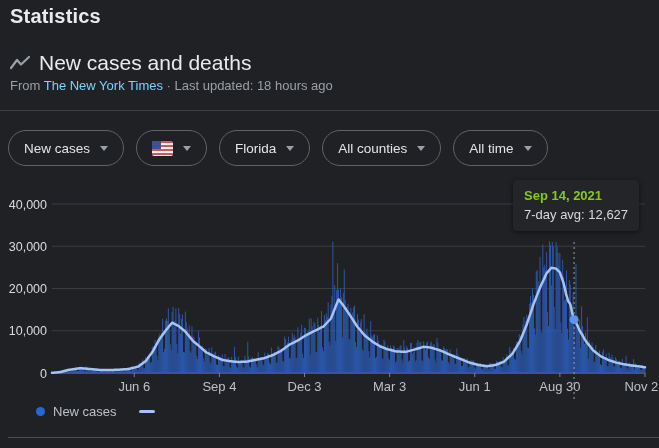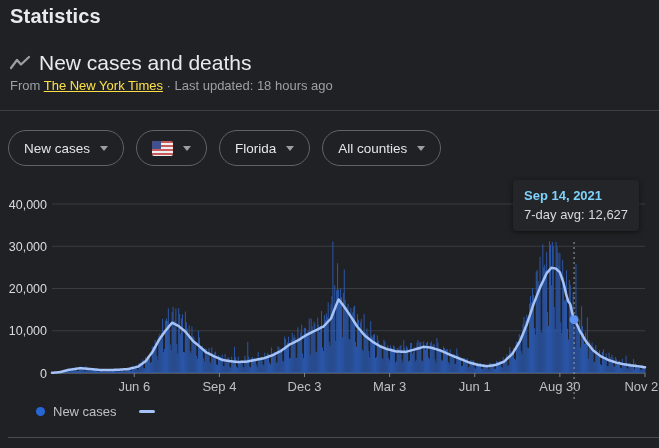--- a/index.html
+++ b/index.html
@@ -3,38 +3,38 @@
 <meta charset="utf-8">
 <style>
   html,body{margin:0;padding:0;background:#202124;}
   .page{position:relative;width:659px;height:448px;background:#202124;overflow:hidden;
         font-family:"Liberation Sans","DejaVu Sans",sans-serif;color:#e8eaed;}
   .page-title{position:absolute;left:10px;top:5px;font-size:20px;font-weight:600;
               letter-spacing:.2px;color:#e8eaed;margin:0;}
   .widget-head{position:absolute;left:10px;top:51px;display:flex;align-items:center;gap:9px;}
   .widget-title{font-size:21px;color:#e8eaed;}
   .source-line{position:absolute;left:10px;top:78px;font-size:13px;color:#9aa0a6;}
-  .source-line a{color:#fde047;text-decoration:underline;cursor:pointer;}
+  .source-line a{color:#7dd3fc;cursor:pointer;}
   .divider{position:absolute;height:1px;background:#3c4043;}
   .divider.top{left:0;right:0;top:110px;}
   .divider.bottom{left:8px;right:0;top:437px;background:#494d52;}
   .chips{position:absolute;left:8px;top:130px;display:flex;gap:12px;}
   .chip{display:flex;align-items:center;gap:8px;height:36px;padding:0 15px;border-radius:18px;
         border:1px solid #5f6368;background:transparent;color:#e3e5e8;font-size:13.5px;
         font-family:inherit;cursor:pointer;white-space:nowrap;}
   .caret{width:0;height:0;border-left:4px solid transparent;border-right:4px solid transparent;
          border-top:5px solid #9aa0a6;margin-left:2px;}
   .flag{position:relative;width:21px;height:15px;border-radius:2px;overflow:hidden;
         background:repeating-linear-gradient(#c75b5b 0 2px,#efefef 2px 4px);}
   .flag::after{content:"";position:absolute;left:0;top:0;width:9px;height:8px;background:#41518f;}
   #chart-svg{position:absolute;left:0;top:190px;}
   .tooltip{position:absolute;left:513px;top:180px;background:#242528;border-radius:4px;
            box-shadow:0 1px 5px rgba(0,0,0,.55);padding:7px 11px;font-size:13px;line-height:18px;
            color:#d7dadd;z-index:5;white-space:nowrap;}
-  .tt-title{font-weight:700;color:#7dd3fc;margin-bottom:1px;}
+  .tt-title{font-weight:700;color:#84cc16;margin-bottom:1px;}
   .legend{position:absolute;left:36px;top:404px;display:flex;align-items:center;gap:22px;
           font-size:13px;color:#bdc1c6;}
   .legend .item{display:flex;align-items:center;gap:8px;}
   .legend .dot{width:9px;height:9px;border-radius:50%;background:#2667d6;}
   .legend .dash{width:16px;height:3px;border-radius:2px;background:#a5c3f7;}
 </style>
 </head>
 <body>
 
 <div class="page">
@@ -62,20 +62,24 @@
     <button class="chip">
       <span class="flag"></span>
       <span class="caret"></span>
     </button>
     <button class="chip">
       <span>Florida</span>
       <span class="caret"></span>
     </button>
     <button class="chip">
       <span>All counties</span>
+      <span class="caret"></span>
+    </button>
+    <button class="chip">
+      <span>All time</span>
       <span class="caret"></span>
     </button>
   </div>
 
   <svg id="chart-svg" width="659" height="215">
       <line x1="52" x2="645" y1="183" y2="183" stroke="#7e8388" stroke-width="1"></line>
       <text x="47" y="187.5" text-anchor="end" fill="#d9dbde" font-size="12.5">0</text>
       <line x1="52" x2="645" y1="140.75" y2="140.75" stroke="#393d42" stroke-width="1"></line>
       <text x="47" y="145.25" text-anchor="end" fill="#d9dbde" font-size="12.5">10,000</text>
       <line x1="52" x2="645" y1="98.5" y2="98.5" stroke="#393d42" stroke-width="1"></line>

